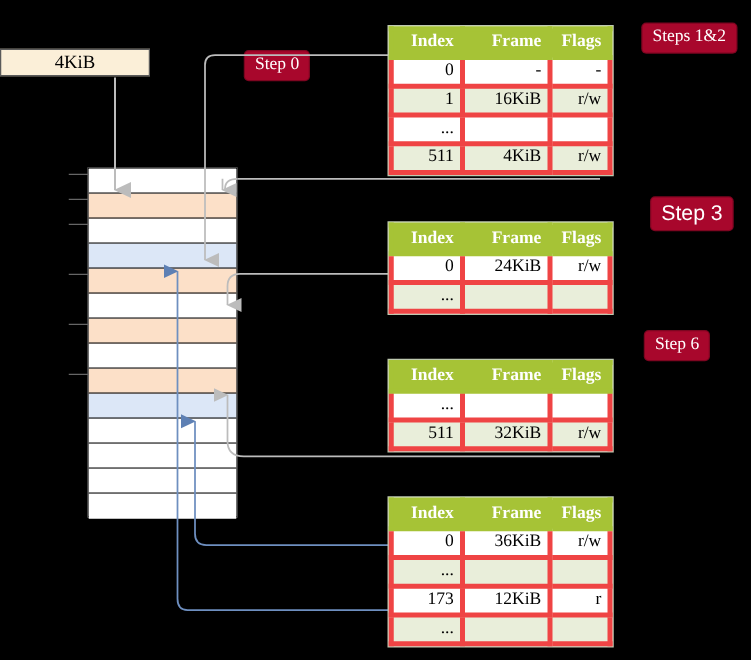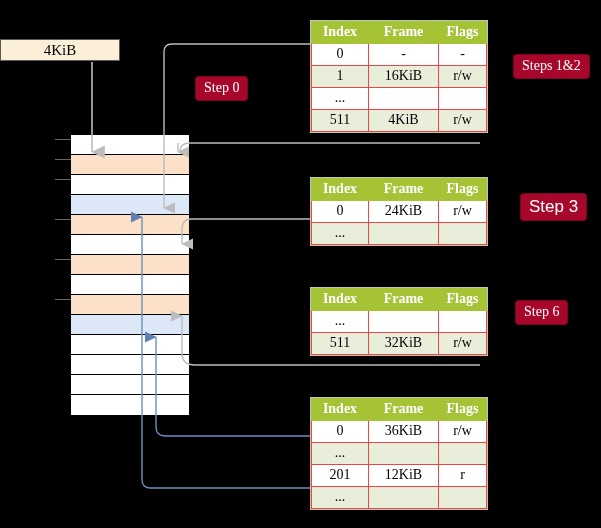--- a/index.html
+++ b/index.html
@@ -41,21 +41,20 @@
     background: #A8072C;
     color: #FFFFFF;
     font-size: 14px;
     line-height: 1;
     padding: 4px 8px 5px 8px;
     border-radius: 3px;
     box-sizing: border-box;
     white-space: nowrap;
     text-align: center;
     box-shadow: 0 0 0 1px #7d0520;
-    margin-top: 36px;
   }
   .step-badge.sans {
     font-family: "Liberation Sans", sans-serif;
     font-size: 17px;
   }
 
   
   #memcol {
     position: absolute;
     left: 70px;
@@ -84,23 +83,23 @@
 
   
   .ptable {
     position: absolute;
     border-collapse: collapse;
     background: #FFFFFF;
     font-size: 14px;
     box-shadow: 0 0 0 1px #BFC9B0;
   }
   .ptable th, .ptable td {
-    border: 1px solid #ef4444;
+    border: 4px solid #ef4444;
     padding: 1px 5px 2px 5px;
-    text-align: center;
+    text-align: right;
     height: 22px;
     box-sizing: border-box;
     white-space: nowrap;
     font-weight: normal;
   }
   .ptable th {
     background: #A6C336;
     color: #FFFFFF;
     font-weight: bold;
     font-size: 14px;
@@ -305,21 +304,21 @@
         <td class="c-idx">0</td>
         <td class="c-frm">36KiB</td>
         <td class="c-flg">r/w</td>
       </tr>
       <tr class="alt">
         <td class="c-idx">...</td>
         <td class="c-frm"></td>
         <td class="c-flg"></td>
       </tr>
       <tr>
-        <td class="c-idx">201</td>
+        <td class="c-idx">173</td>
         <td class="c-frm">12KiB</td>
         <td class="c-flg">r</td>
       </tr>
       <tr class="alt">
         <td class="c-idx">...</td>
         <td class="c-frm"></td>
         <td class="c-flg"></td>
       </tr>
     </tbody>
   </table>

